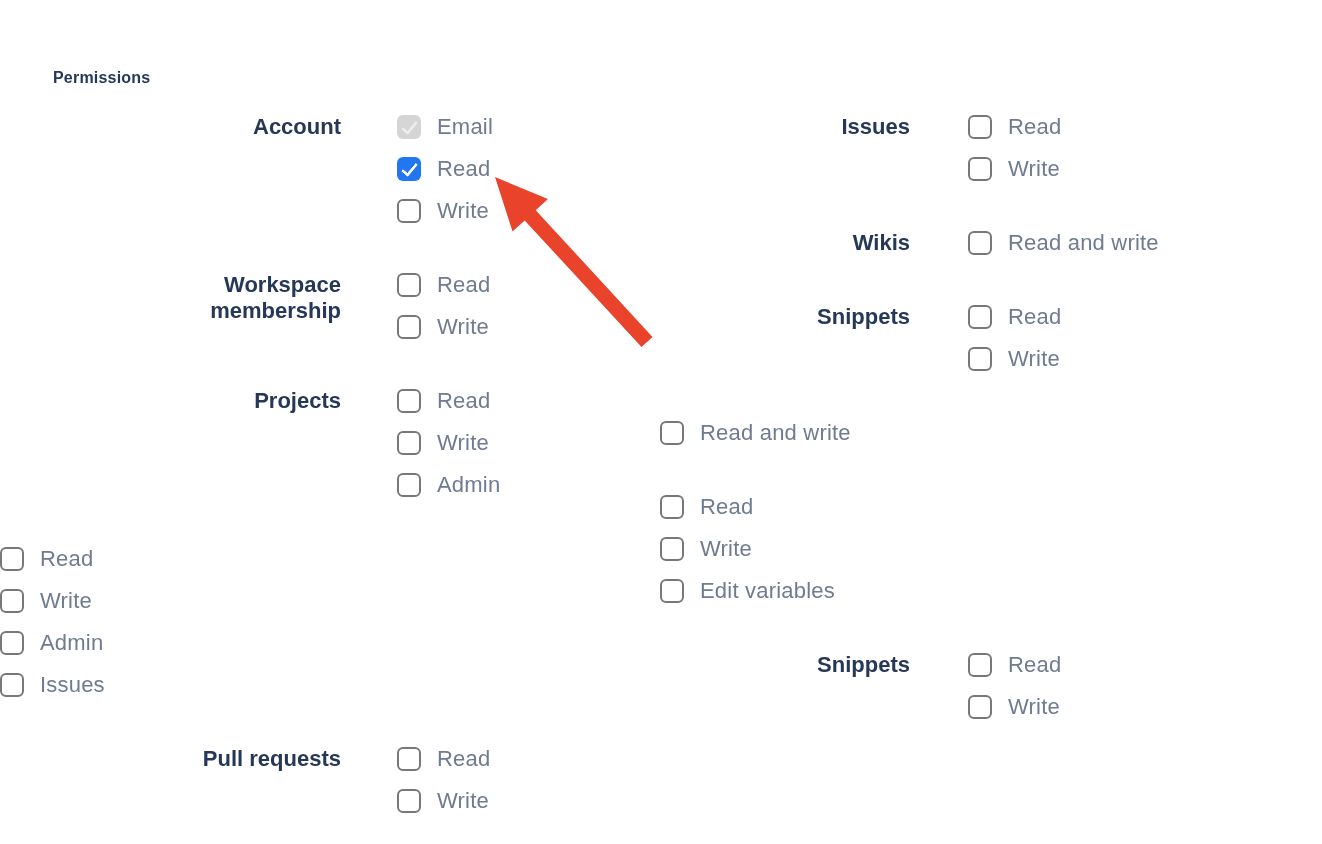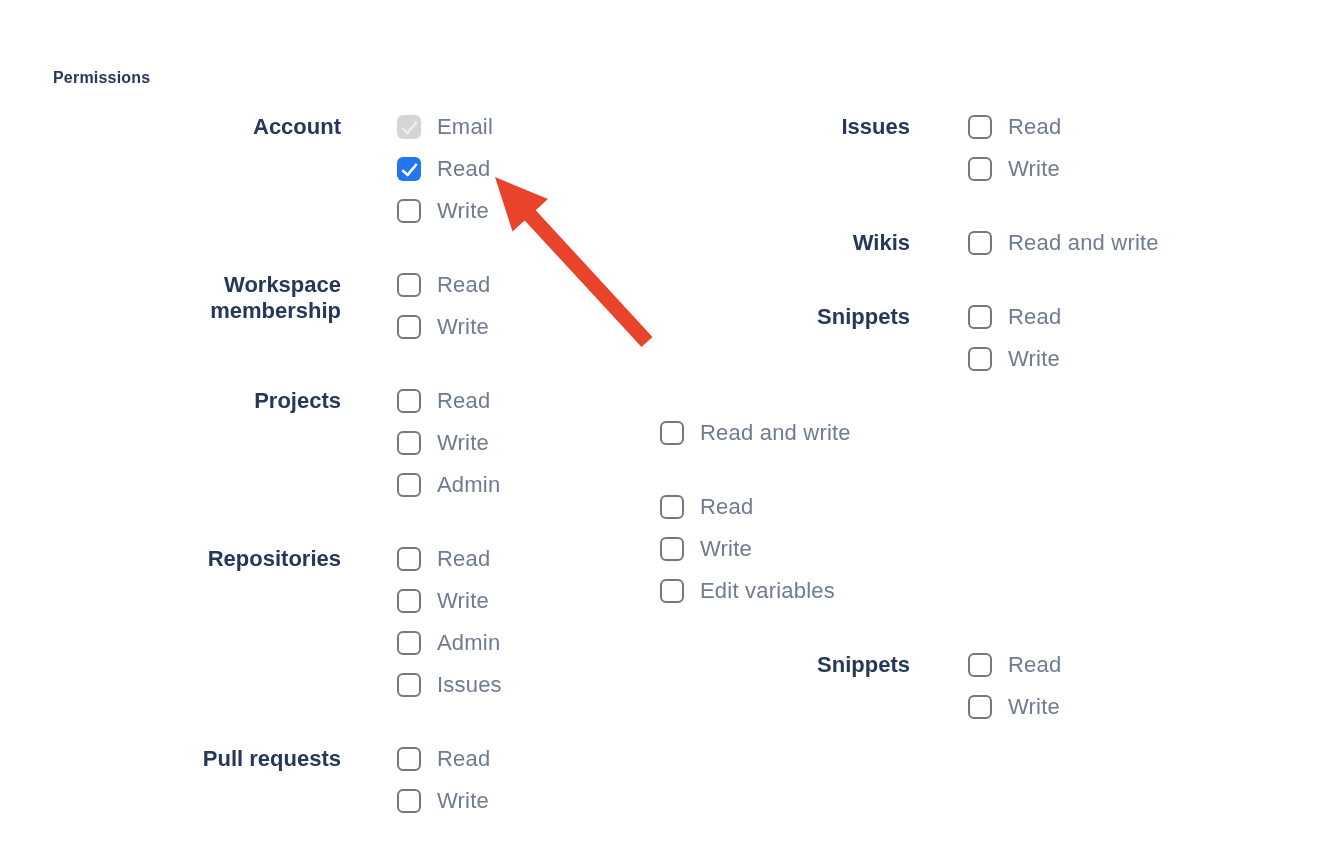--- a/index.html
+++ b/index.html
@@ -161,21 +161,20 @@
         <span class="opt-label">Write</span>
       </div>
       <div class="opt">
         <span class="cb cb-unchecked"></span>
         <span class="opt-label">Admin</span>
       </div>
     </div>
   </div>
 
   <div class="group">
-    <div class="glabel">Repositories</div>
     <div class="opts">
       <div class="opt">
         <span class="cb cb-unchecked"></span>
         <span class="opt-label">Read</span>
       </div>
       <div class="opt">
         <span class="cb cb-unchecked"></span>
         <span class="opt-label">Write</span>
       </div>
       <div class="opt">

